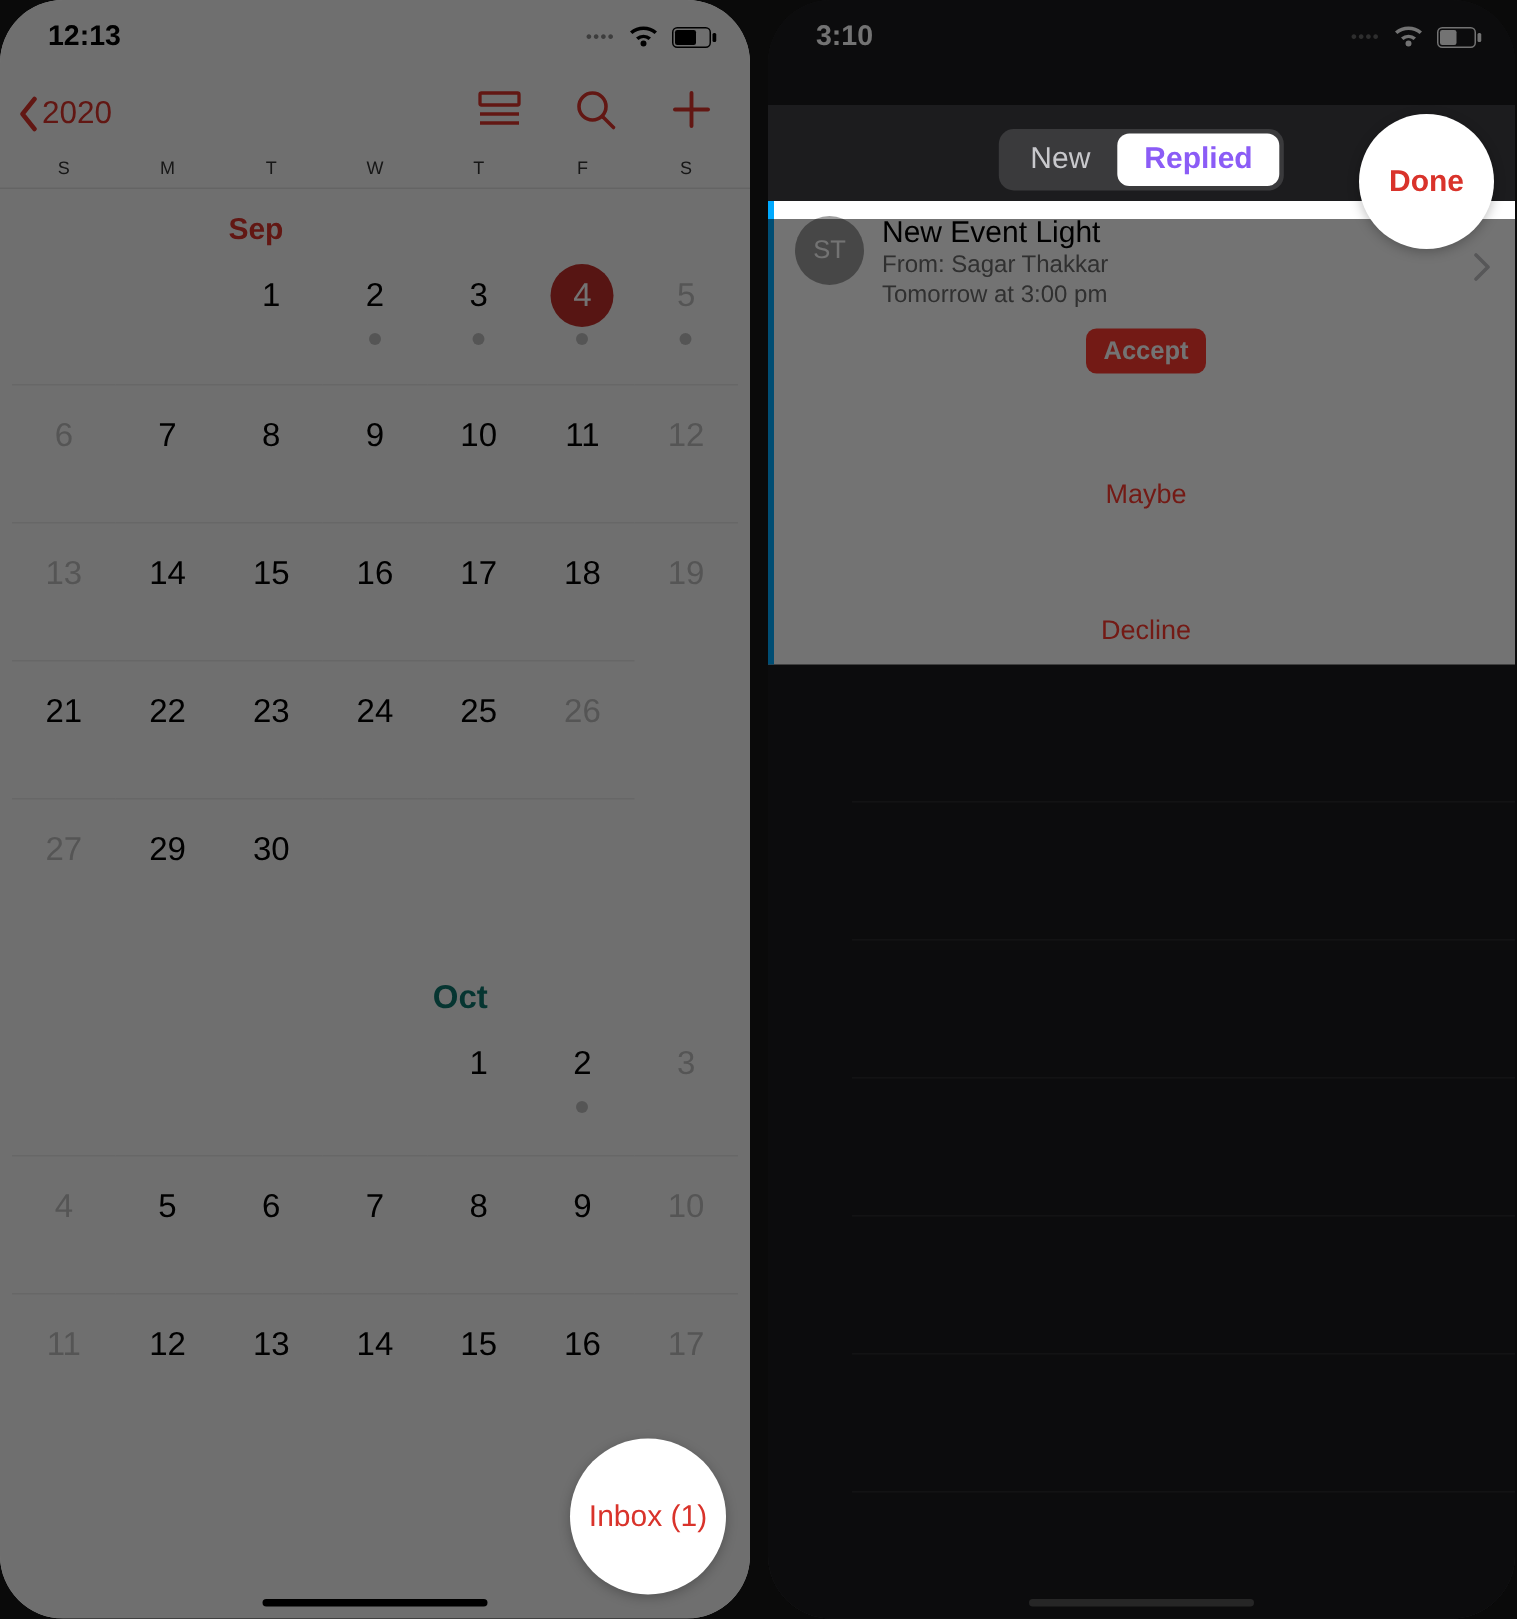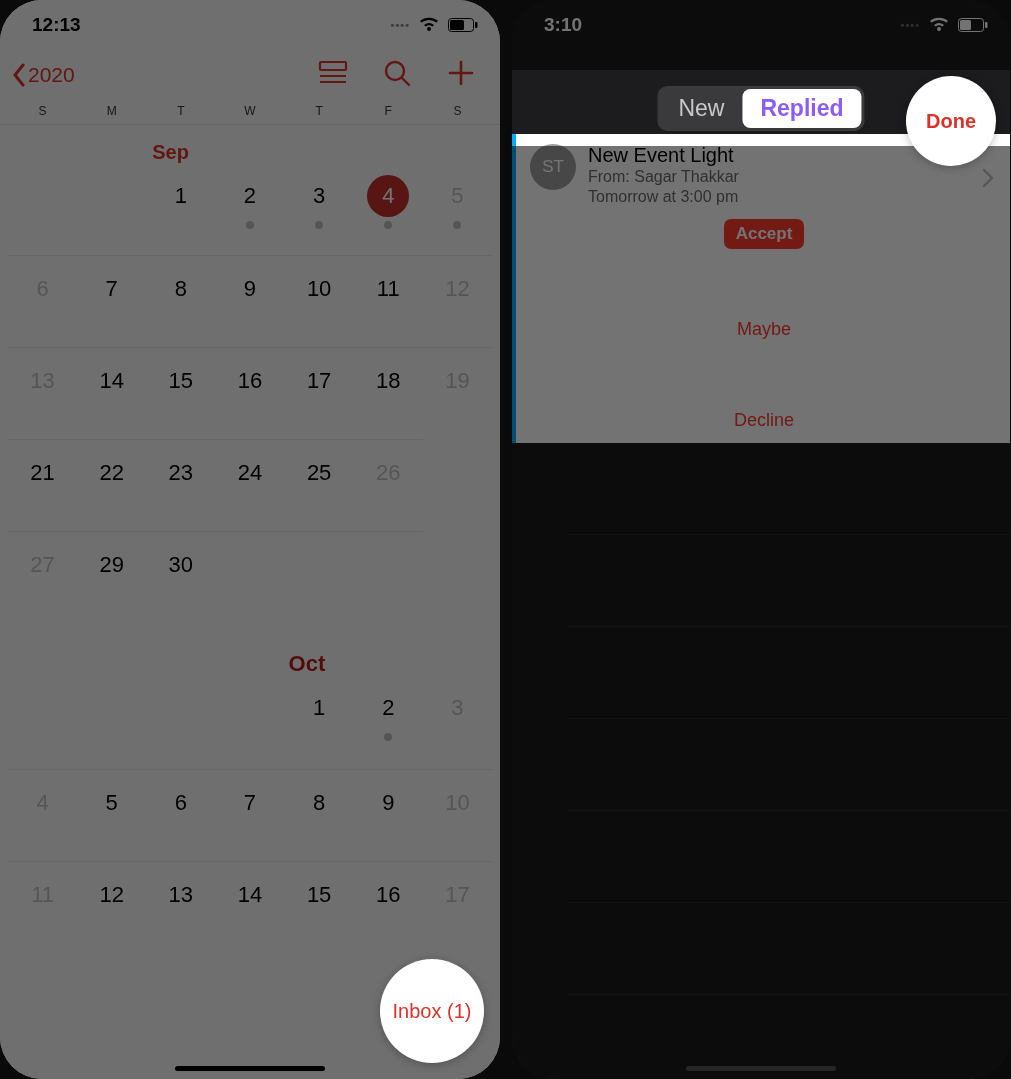--- a/index.html
+++ b/index.html
@@ -24,38 +24,38 @@
 
   .dow { display:grid; grid-template-columns: repeat(7,1fr); text-align:center; font-size:12px; color:#333; padding: 4px 8px 6px; border-bottom:1px solid #ddd; }
   .month-label { color:#d9332b; font-size:20px; font-weight:600; padding: 14px 0 8px 0; text-align:left; }
   .grid { display:grid; grid-template-columns: repeat(7,1fr); text-align:center; }
   .cell { height:92px; padding-top:12px; font-size:22px; font-weight:400; position:relative; border-top:1px solid #e4e4e4; }
   .cell.first-row { border-top:none; }
   .cell.gray { color:#bdbdbd; }
   .cell .num { display:inline-block; width:42px; height:42px; line-height:42px; border-radius:50%; }
   .cell .dot { width:8px; height:8px; background:#bdbdbd; border-radius:50%; margin:4px auto 0; }
   .today .num { background:#c12f2a; color:#fff; }
-  .oct-label { font-size:22px; font-weight:700; color:#b91c1c; padding:22px 0 10px; }
+  .oct-label { font-size:22px; font-weight:700; color:#0f766e; padding:22px 0 10px; }
 
   .toolbar { position:absolute; bottom:0; left:0; right:0; height:78px; border-top:1px solid #ddd; display:flex; align-items:flex-start; justify-content:space-between; padding:18px 24px 0; background:#f7f7f7; }
   .toolbar span { color:#d9332b; font-size:21px; }
   .home-ind { position:absolute; bottom:8px; left:50%; transform:translateX(-50%); width:150px; height:5px; background:#000; border-radius:3px; }
   .right .home-ind { background:#555; }
 
   .spot { position:absolute; width:104px; height:104px; background:#fff; border-radius:50%; display:flex; align-items:center; justify-content:center; box-shadow:0 2px 8px rgba(0,0,0,.25); z-index:10; }
   .spot.inbox { bottom:16px; right:16px; }
   .spot.inbox span { color:#d9332b; font-size:20px; }
   .spot.done { top:76px; right:14px; width:90px; height:90px; }
   .spot.done span { color:#d9332b; font-size:20px; font-weight:600; }
 
   
   .right .status { color:#fff; }
   .sheet-header { margin-top:30px; background:transparent; position:relative; height:60px; padding-top:2px; }
   .seg { position:absolute; top:12px; left:50%; transform:translateX(-50%); display:flex; background:#3a3a3c; border-radius:10px; padding:3px; }
-  .seg div { padding:6px 18px; font-size:23px; border-radius:8px; color:#c8c8cc; }
+  .seg div { padding:6px 18px; font-size:20px; border-radius:8px; color:#c8c8cc; }
   .seg .sel { background:#fff; color:#8b5cf6; font-weight:600; }
 
   .invite { background:#ffffff; border-left:4px solid #00aaff; padding:10px 14px 12px 14px; position:relative; }
   .invite-top { display:flex; gap:12px; align-items:flex-start; }
   .avatar { width:46px; height:46px; border-radius:50%; background:#9e9e9e; color:#fff; display:flex; align-items:center; justify-content:center; font-size:17px; font-weight:500; flex-shrink:0; }
   .invite h3 { font-size:20px; font-weight:400; color:#000; }
   .invite p { font-size:16px; color:#6b6b6b; line-height:1.25; }
   .chev { position:absolute; right:16px; top:34px; color:#c0c0c4; }
   .invite-actions { display:flex; gap:70px; align-items:center; margin-top:12px; padding-left:2px;flex-direction:column; }
   .accept-btn { background:#ff3b30; color:#fff; padding:5px 12px; border-radius:7px; font-size:17px; font-weight:600; }

